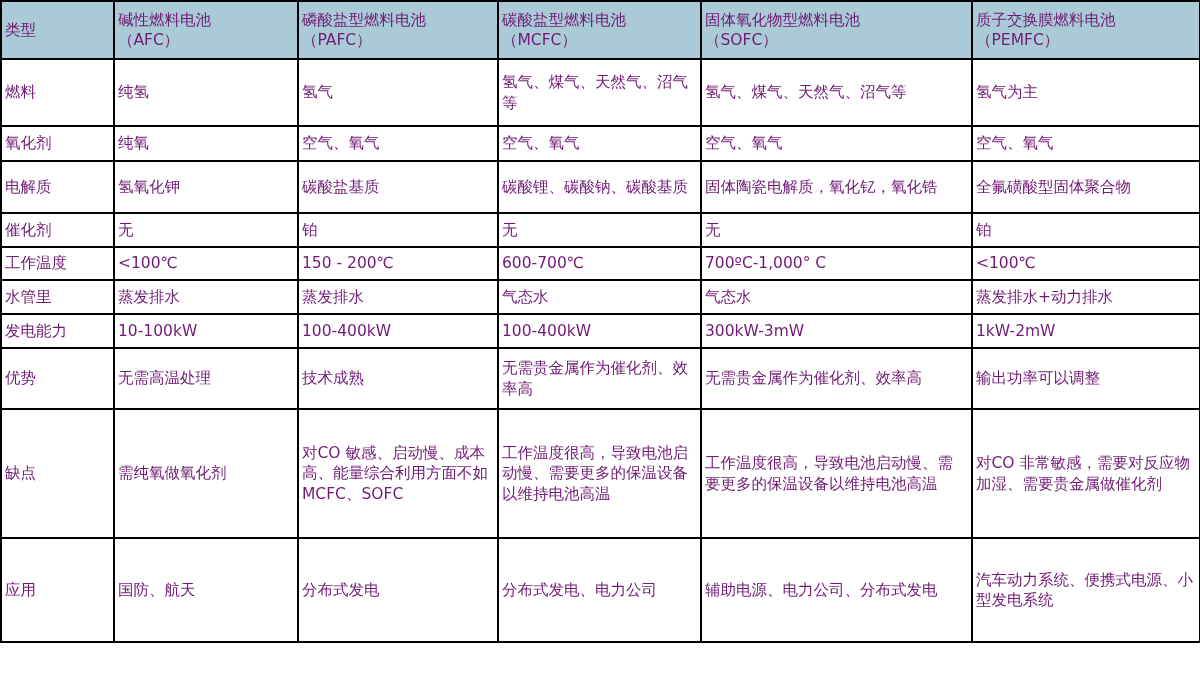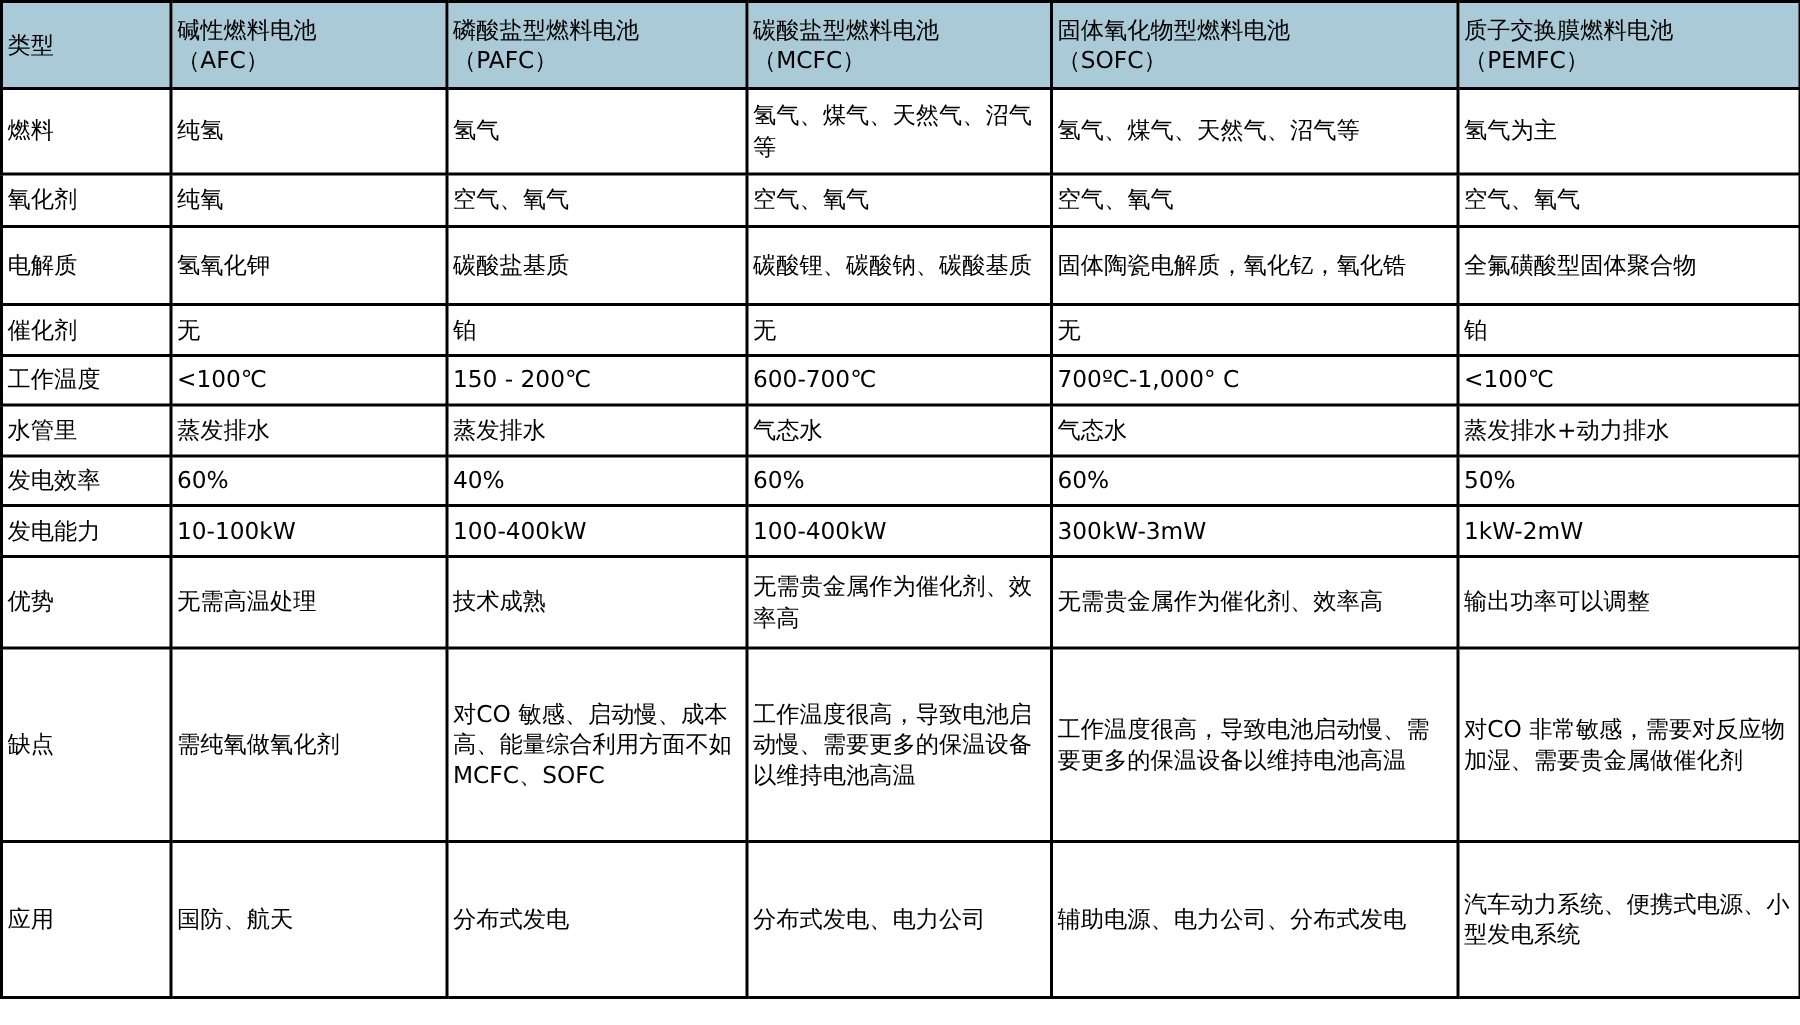--- a/index.html
+++ b/index.html
@@ -11,42 +11,42 @@
   .page {
     width: 1200px;
     height: 683px;
     box-sizing: border-box;
     background: #ffffff;
   }
   table.fc {
     border-collapse: collapse;
     table-layout: fixed;
     width: 1199px;
-    color: #000000;
+    color: #701a75;
   }
   table.fc th, table.fc td {
     border: 2px solid #000000;
     padding: 2px 4px 2px 3px;
     font-size: 15.5px;
     line-height: 1.32;
     font-weight: normal;
     text-align: left;
     vertical-align: middle;
     overflow: hidden;
     word-break: break-all;
   }
   table.fc th {
     background: #a9cad6;
   }
   table.fc th .line {
     display: block;
   }
   
   tr.r0  { height: 58px; }
-  tr.r1  { height: 57px; margin-top: 42px; }
+  tr.r1  { height: 67px; margin-top: 42px; }
   tr.r2  { height: 35px; }
   tr.r3  { height: 52px; }
   tr.r4  { height: 34px; }
   tr.r5  { height: 33px; margin-top: 36px; }
   tr.r6  { height: 34px; }
   tr.r7  { height: 33px; }
   tr.r8  { height: 34px; }
   tr.r9  { height: 61px; }
   tr.r10 { height: 129px; }
   tr.r11 { height: 104px; }
@@ -138,28 +138,20 @@
 
       <tr class="r6">
         <td>水管里</td>
         <td>蒸发排水</td>
         <td>蒸发排水</td>
         <td>气态水</td>
         <td>气态水</td>
         <td>蒸发排水+动力排水</td>
       </tr>
 
-      <tr class="r7">
-        <td>发电效率</td>
-        <td>60%</td>
-        <td>40%</td>
-        <td>60%</td>
-        <td>60%</td>
-        <td>50%</td>
-      </tr>
 
       <tr class="r8">
         <td>发电能力</td>
         <td>10-100kW</td>
         <td>100-400kW</td>
         <td>100-400kW</td>
         <td>300kW-3mW</td>
         <td>1kW-2mW</td>
       </tr>
 

